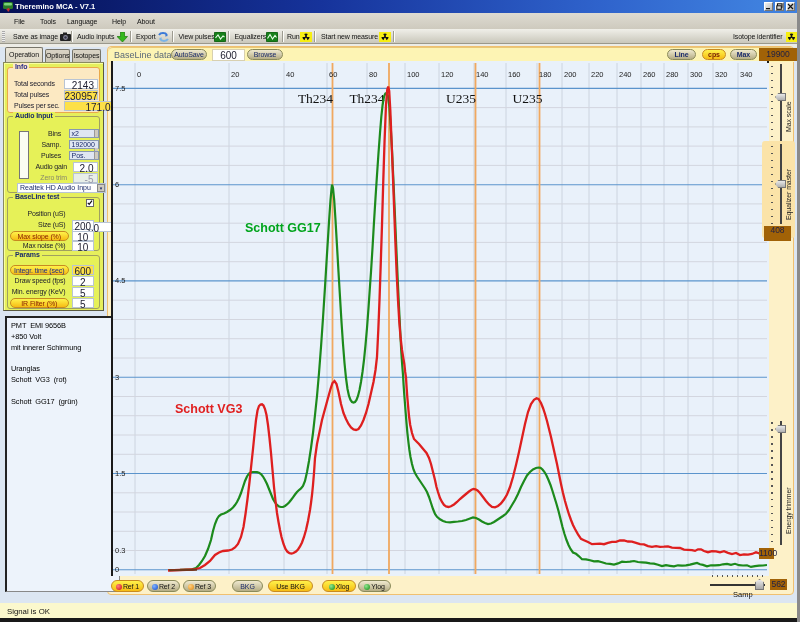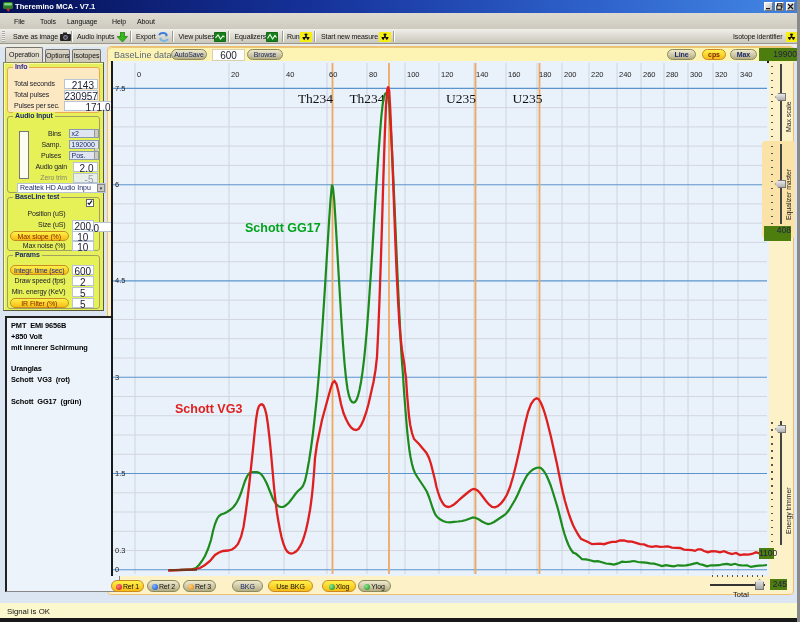--- a/index.html
+++ b/index.html
@@ -25,42 +25,42 @@
 .tab{position:absolute;font-size:7px;color:#111;background:linear-gradient(#d9d3c5,#ccc6b6);
  border:1px solid #77756a;border-bottom:none;border-radius:2px 2px 0 0;text-align:center;letter-spacing:-0.1px}
 .greenpanel{left:3px;top:62px;width:101px;height:249px;background:#e6ef5c;
  border:1px solid #8a8a60;border-right-color:#5a5a40;border-bottom-color:#5a5a40;
  box-shadow:inset 1px 1px 0 #f8ffa0}
 .grp{position:absolute;border:1px solid #a0a060;border-radius:3px;font-size:7.5px}
 .glab{position:absolute;left:5px;top:-5px;background:inherit;padding:0 2px;color:#1a2a6a;font-weight:bold;font-size:7px;letter-spacing:-0.1px}
 .frow{position:absolute;font-size:7px;color:#1a1a2a;white-space:nowrap;letter-spacing:-0.15px}
 .vbox{position:absolute;background:#fff;border:1px solid #b8c4d4;font-size:10px;color:#223;
  text-align:right;padding-right:3px}
-.vboxb{background:#ffffff}
+.vboxb{background:#fde047}
 .vboxc{text-align:center;padding-right:0}
 .dd{float:right;width:4px;height:7.5px;background:#cfcbbf;border-left:1px solid #999}
 .pill{position:absolute;border-radius:6px;font-size:7px;text-align:center;letter-spacing:-0.1px;
  border:1px solid #8a8a5a;background:linear-gradient(#efe9cf,#b5ad85);color:#1a2a6a}
 .ypill{border:1px solid #c88a20;background:linear-gradient(#fff24a,#f6bc14);color:#7a2200}
 .pmtbox{left:5px;top:316px;width:115px;height:276px;background:#edf3fb;
  border:1px solid #888;border-left:2px solid #222;border-top:2px solid #222;
- font-size:7.4px;font-weight:bold;color:#000;padding:3px 0 0 4px;line-height:10.8px;letter-spacing:-0.1px}
+ font-size:7.4px;font-weight:normal;color:#000;padding:3px 0 0 4px;line-height:10.8px;letter-spacing:-0.1px}
 .statusbar{left:0;top:603px;width:800px;height:15px;background:#fbf8cd}
 .botborder{left:0;top:618px;width:800px;height:4px;background:#191919}
 .rightborder{left:797px;top:0;width:3px;height:622px;background:#8a8a8a}
 .chartframe{left:111px;top:61px;width:658px;height:515px;
  border-left:2px solid #1a1a1a;border-top:2px solid #1a1a1a;background:#e9f1fa}
 .slidelab{position:absolute;font-size:7px;color:#222;writing-mode:vertical-rl;transform:rotate(180deg);letter-spacing:-0.1px}
 .vtrack{position:absolute;width:2px;background:#444}
 .vticks{position:absolute;width:2px;
  background:repeating-linear-gradient(#555 0 1.5px,transparent 1.5px 7px)}
 .vthumb{position:absolute;width:11px;height:8px;
  background:linear-gradient(#e8e8e8,#b0b0b0);border:1px solid #777;
  clip-path:polygon(0 50%,30% 0,100% 0,100% 100%,30% 100%)}
-.smallnum{position:absolute;background:#4d7c0f;font-size:8.5px;color:#224;text-align:right}
+.smallnum{position:absolute;background:#a16207;font-size:8.5px;color:#224;text-align:center}
 .dot{display:inline-block;width:6px;height:6px;border-radius:50%;margin-right:1px;vertical-align:-1px}
 </style></head>
 <body>
 <div class="abs titlebar">
  <svg class="abs" style="left:3px;top:1px" width="11" height="11">
       <rect x="0" y="1" width="10" height="7" rx="1.5" fill="#2a7a2a"></rect>
       <rect x="1" y="2" width="8" height="2.5" rx="1" fill="#7ad47a"></rect>
       <path d="M3,8 L7,8 L5.5,10.5 Z" fill="#c03030"></path>
       <rect x="4.6" y="7" width="1.6" height="3.4" fill="#c03030"></rect>
     </svg>
@@ -327,20 +327,20 @@
 <div class="pill" style="left:147px;top:580px;width:33px;height:12px;line-height:11px;color:#111"><span class="dot" style="background:radial-gradient(circle at 35% 35%,#80b4ff,#1048cc)"></span>Ref 2</div>
 <div class="pill" style="left:183px;top:580px;width:33px;height:12px;line-height:11px;color:#111"><span class="dot" style="background:radial-gradient(circle at 35% 35%,#ffd080,#e08810)"></span>Ref 3</div>
 <div class="pill" style="left:232px;top:580px;width:31px;height:12px;line-height:11px">BKG</div>
 <div class="pill ypill" style="left:268px;top:580px;width:45px;height:12px;line-height:11px;color:#111">Use BKG</div>
 <div class="pill ypill" style="left:322px;top:580px;width:34px;height:12px;line-height:11px;color:#111"><span class="dot" style="background:radial-gradient(circle at 35% 35%,#90e890,#108810)"></span>Xlog</div>
 <div class="pill" style="left:358px;top:580px;width:33px;height:12px;line-height:11px;color:#111"><span class="dot" style="background:radial-gradient(circle at 35% 35%,#90e890,#108810)"></span>Ylog</div>
 
 <div class="abs" style="left:712px;top:575px;width:54px;height:2px;background:repeating-linear-gradient(to right,#555 0 1.5px,transparent 1.5px 5px)"></div>
 <div class="abs" style="left:710px;top:584px;width:55px;height:1.5px;background:#333"></div>
 <div class="abs" style="left:755px;top:579px;width:9px;height:11px;background:linear-gradient(#e8e8e8,#a8a8a8);border:1px solid #777;clip-path:polygon(50% 0,100% 30%,100% 100%,0 100%,0 30%)"></div>
-<div class="abs" style="left:733px;top:590px;font-size:7.5px;color:#111">Total</div>
-<div class="smallnum" style="left:770px;top:579px;width:17px;height:11px;line-height:10px">245</div>
+<div class="abs" style="left:733px;top:590px;font-size:7.5px;color:#111">Samp</div>
+<div class="smallnum" style="left:770px;top:579px;width:17px;height:11px;line-height:10px">562</div>
 
 <div class="abs statusbar">
     <span style="position:absolute;left:7px;top:4px;font-size:7.8px;color:#111">Signal is OK</span>
   </div>
 <div class="abs botborder"></div>
 <div class="abs rightborder"></div>
 
 </body></html>

